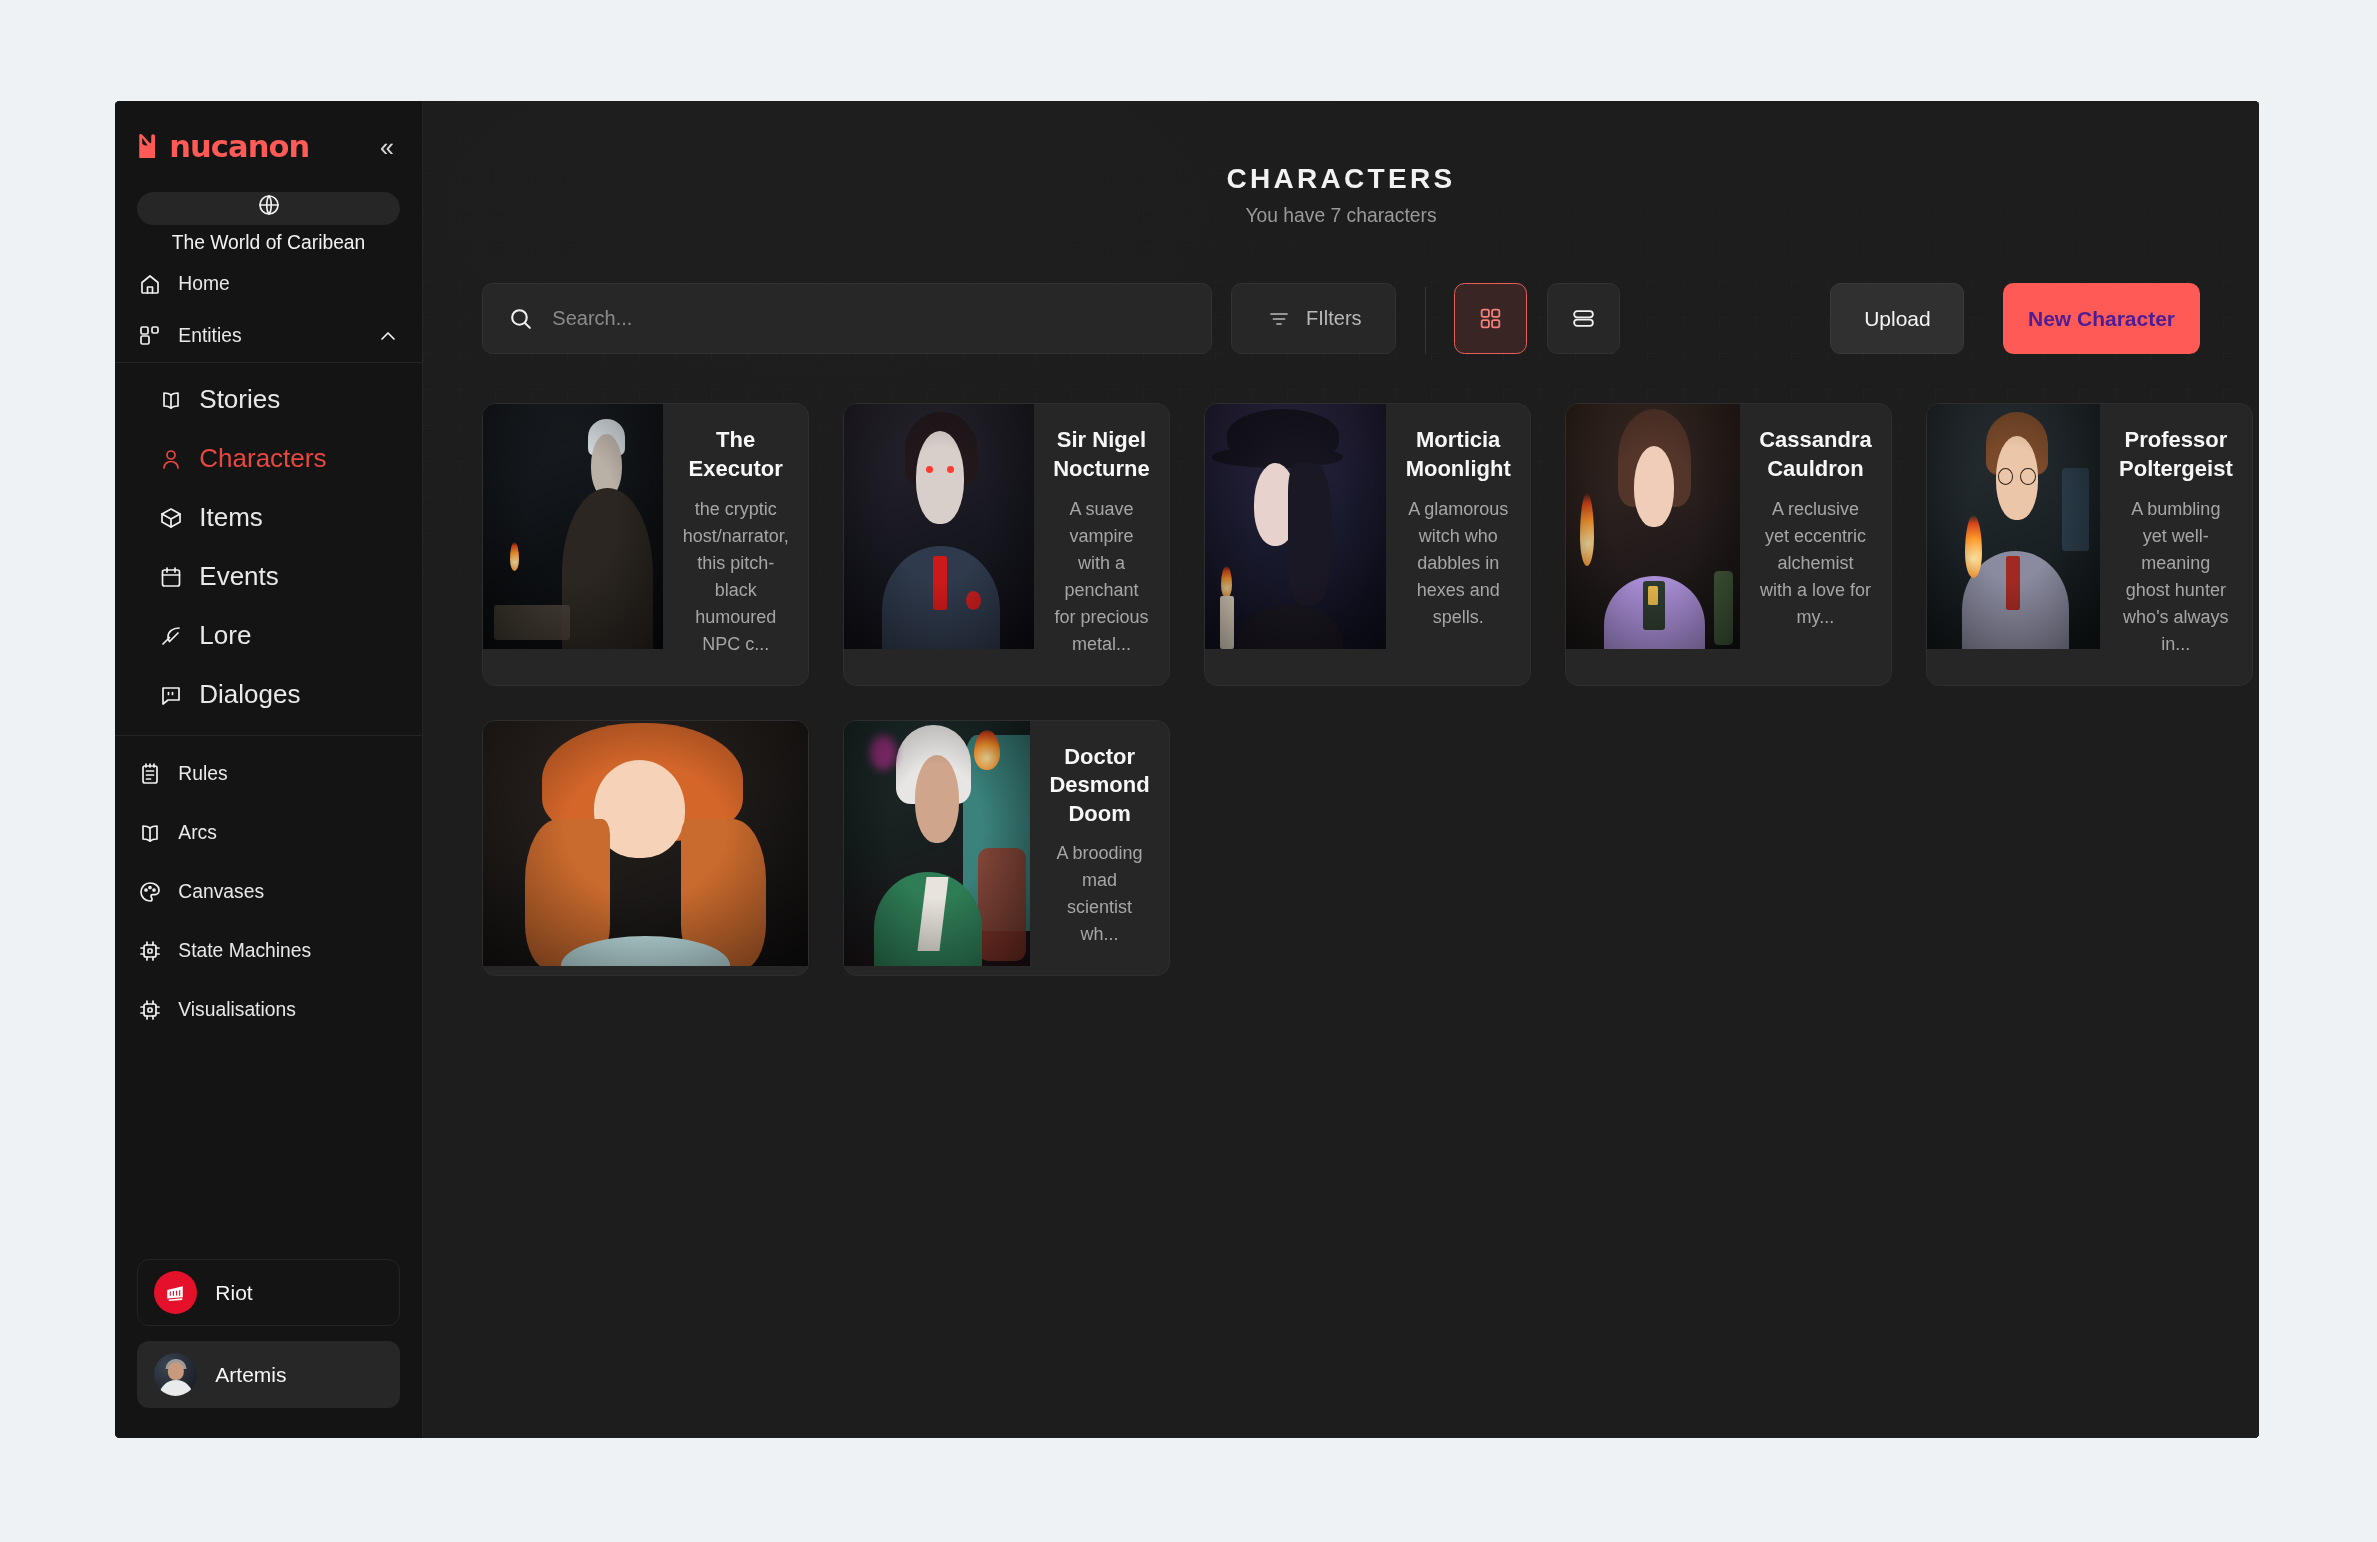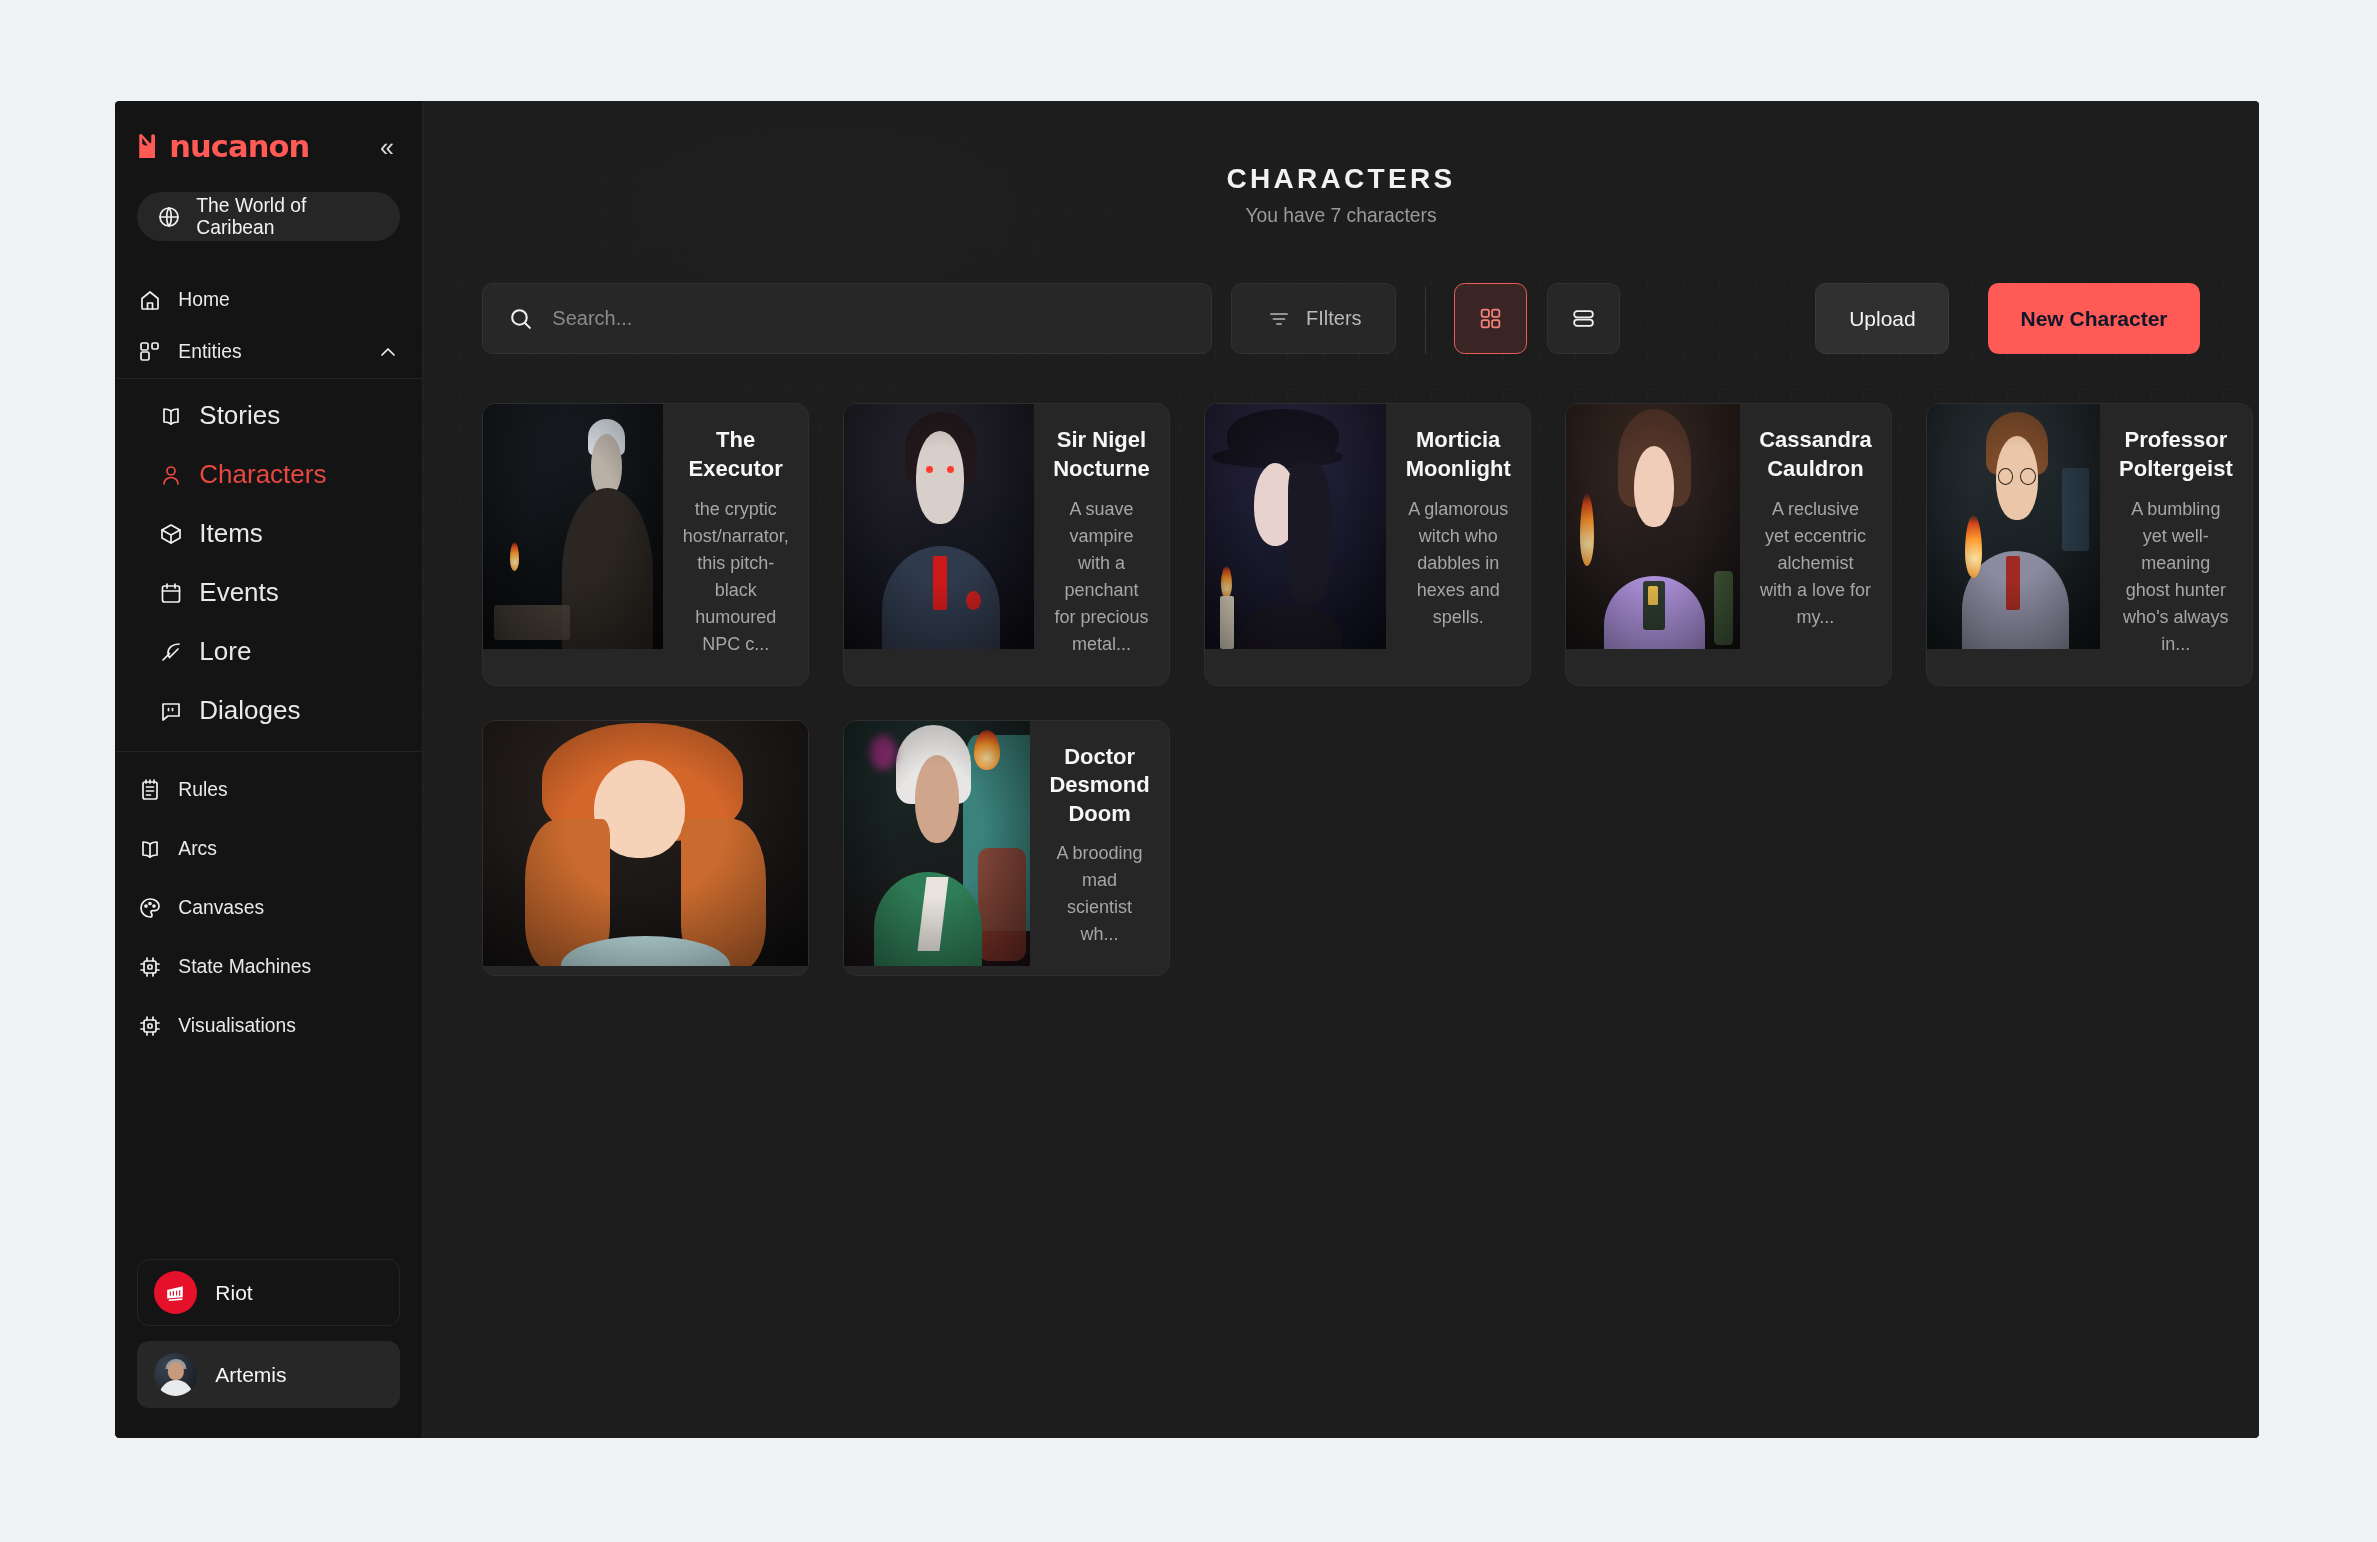--- a/index.html
+++ b/index.html
@@ -49,26 +49,27 @@
     line-height: 1;
     font-family: "DejaVu Sans", sans-serif;
   }
   .collapse-btn {
     color: #e8e8e8; font-size: 25px; line-height: 1;
     padding: 3px 6px; cursor: pointer; opacity: .92;
   }
 
   .world-pill {
     margin-top: 24px;
-    height: 49px;
+    height: 33px;
     background: #262626;
     border-radius: 24.5px;
     display: flex; align-items: center; gap: 15px;
     padding: 0 19.3px;
     cursor: pointer;
+    flex-direction: column;
   }
   .world-pill .label { color: #f2f2f2; font-size: 19.3px; }
 
   .nav { margin-top: 33px; }
   .nav-item {
     display: flex; align-items: center; gap: 16.3px;
     height: 52px;
     padding: 0 22px;
     color: #e9e9e9;
     font-size: 19.3px;
@@ -228,21 +229,21 @@
 
   .btn {
     height: 71px; border-radius: 10.4px;
     display: flex; align-items: center; justify-content: center;
     font-size: 21px; cursor: pointer;
   }
   .btn-upload {
     width: 134px; background: #303030; border: 0.7px solid #3a3a3a; color: #f3f3f3;
   }
   .btn-new {
-    width: 212px; background: #ff5a55; color: #0f172a; font-weight: 700; margin-left: 19.3px;
+    width: 197px; background: #ff5a55; color: #4c1d95; font-weight: 700; margin-left: 19.3px;
   }
 
   
   .grid {
     margin: 49px 59px 0 59px;
     display: grid;
     grid-template-columns: repeat(5, 327px);
     gap: 34px 34px;
   }
   .card {

